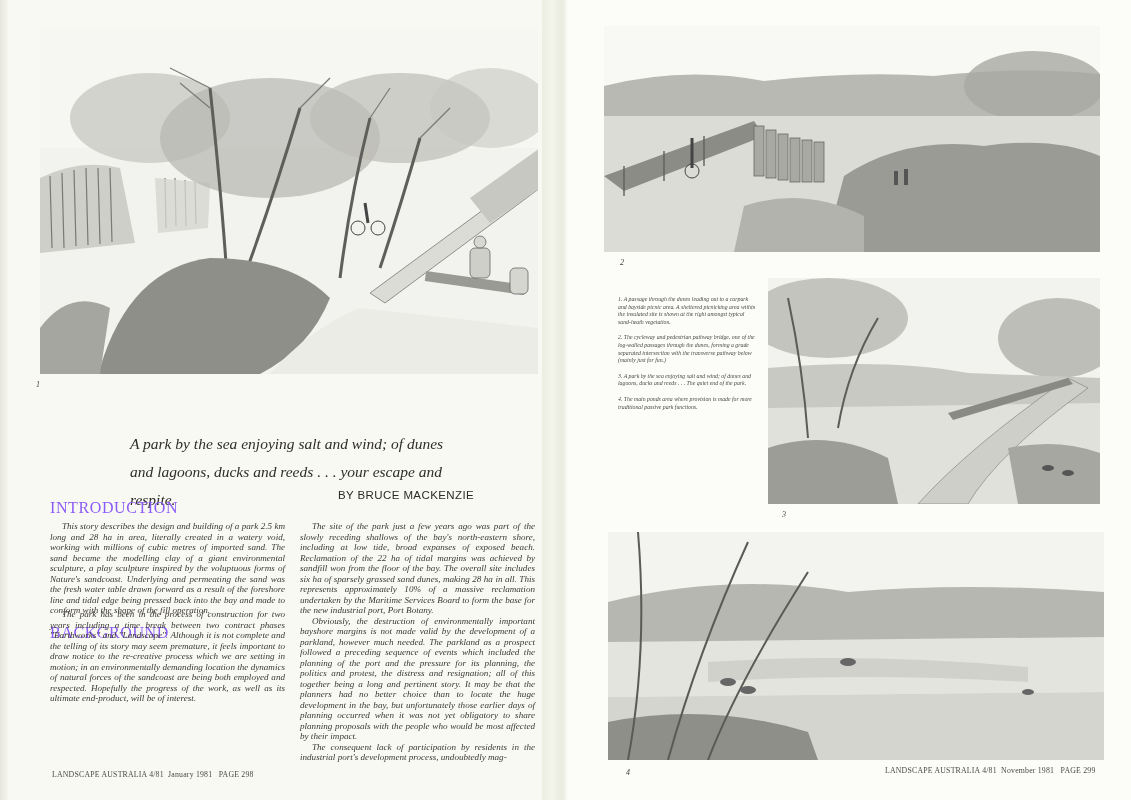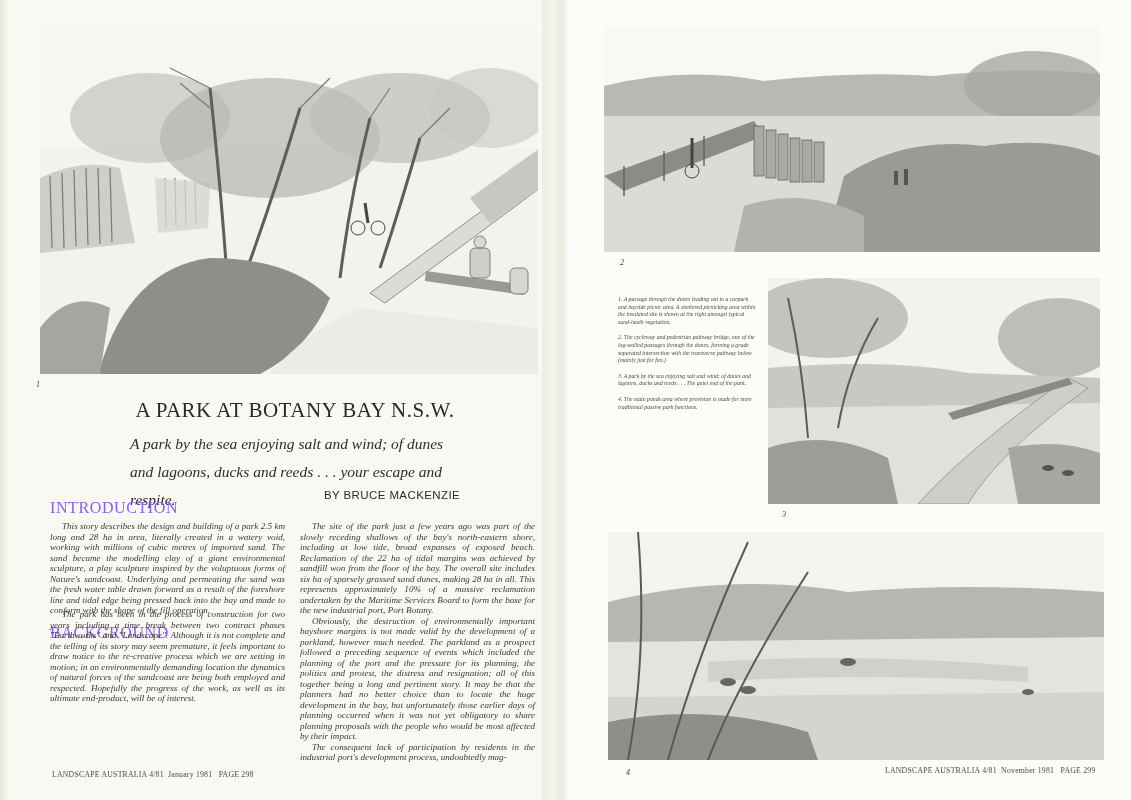--- a/index.html
+++ b/index.html
@@ -29,21 +29,21 @@
 
   .title {
     position: absolute; left: 60px; top: 398px; width: 470px; text-align: center;
     font-size: 21px; letter-spacing: 0.5px; color: #2a2926;
   }
   .subtitle {
     position: absolute; left: 130px; top: 430px; width: 320px;
     font-style: italic; font-size: 15.5px; line-height: 28px; color: #2f2d2a;
   }
   .byline {
-    position: absolute; left: 324px; top: 489px;
+    position: absolute; left: 338px; top: 489px;
     font-family: "Liberation Sans", "DejaVu Sans", sans-serif;
     font-size: 11.5px; letter-spacing: 0.4px; color: #2b2a27;
   }
   .heading {
     position: absolute; font-size: 16px; letter-spacing: 0.6px; color: #8b5cf6; text-align: right;
   }
   .body-col {
     position: absolute; font-size: 9.1px; line-height: 10.5px; text-align: justify;
     color: #3a3834;
     font-style: italic;
@@ -116,21 +116,20 @@
       <path d="M230 346 Q270 300 320 280 L498 300 L498 346 Z" fill="#ecece7"></path>
 
       <rect x="385" y="250" width="100" height="10" fill="#9a9a95" transform="rotate(8 435 255)"></rect>
       <rect x="430" y="220" width="20" height="30" rx="5" fill="#cfcfca" stroke="#666" stroke-width="0.8"></rect>
       <circle cx="440" cy="214" r="6" fill="#d8d8d2" stroke="#666" stroke-width="0.8"></circle>
       <rect x="470" y="240" width="18" height="26" rx="5" fill="#d6d6d0" stroke="#666" stroke-width="0.8"></rect>
     </svg>
   </div>
   <div class="fig-num" style="left:36px; top:380px;">1</div>
 
-  <div class="title">A PARK AT BOTANY BAY N.S.W.</div>
   <div class="subtitle">A park by the sea enjoying salt and wind; of dunes and lagoons, ducks and reeds . . . your escape and respite.</div>
   <div class="byline">BY BRUCE MACKENZIE</div>
 
   <div class="heading" style="left:50px; top:499px;">INTRODUCTION</div>
   <div class="body-col" style="left:50px; top:521px; width:235px;">
     <p>This story describes the design and building of a park 2.5 km long and 28 ha in area, literally created in a watery void, working with millions of cubic metres of imported sand. The sand became the modelling clay of a giant environmental sculpture, a play sculpture inspired by the voluptuous forms of Nature's sandcoast. Underlying and permeating the sand was the fresh water table drawn forward as a result of the foreshore line and tidal edge being pressed back into the bay and made to conform with the shape of the fill operation.</p>
   </div>
 
   <div class="heading" style="left:50px; top:624px;">BACKGROUND</div>
   <div class="body-col" style="left:50px; top:609px; width:235px;">

